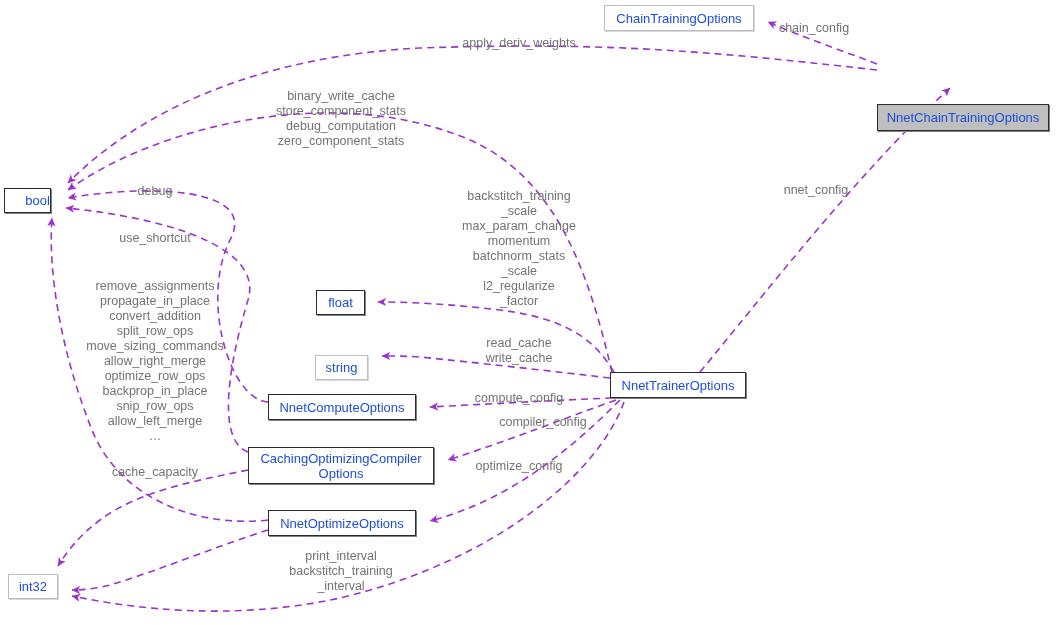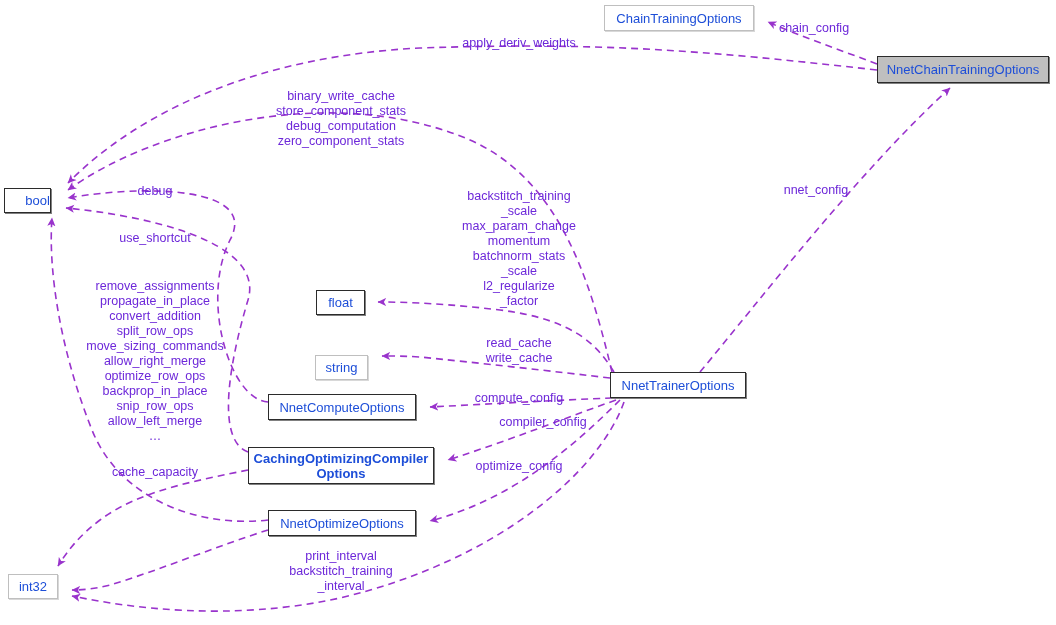--- a/index.html
+++ b/index.html
@@ -42,26 +42,27 @@
     box-shadow: 1px 1px 0 0 #808080;
   }
   .node.light {
     border: 1px solid #bfbfbf;
     box-shadow: 1px 1px 0 0 #d8d8d8;
   }
   .node.highlight {
     background: #bfbfbf;
     border: 1.5px solid #2b2b2b;
     box-shadow: 1px 1px 0 0 #808080;
+    margin-top: 48px;
   }
   .edge-label {
     position: absolute;
     font-size: 12.5px;
     line-height: 15px;
-    color: #6d28d9;
+    color: #737373;
     white-space: pre-line;
     text-align: center;
     transform: translateX(-50%);
   }
 </style>
 </head>
 <body>
 
 <div id="canvas">
 
@@ -110,21 +111,21 @@
   <div class="node highlight" style="left:877px; top:56px; width:172px; height:27px;">NnetChainTrainingOptions</div>
 
   <div class="node dark" style="left:4px; top:188px; width:47px; height:25px;padding-left:20px;">bool</div>
 
   <div class="node dark" style="left:316px; top:290px; width:49px; height:25px;">float</div>
 
   <div class="node light" style="left:315px; top:343px; width:53px; height:25px;margin-top:12px;">string</div>
 
   <div class="node dark" style="left:268px; top:394px; width:148px; height:26px;">NnetComputeOptions</div>
 
-  <div class="node dark" style="left:248px; top:447px; width:186px; height:37px;font-weight:bold;">CachingOptimizingCompiler
+  <div class="node dark" style="left:248px; top:447px; width:186px; height:37px;">CachingOptimizingCompiler
 Options</div>
 
   <div class="node dark" style="left:268px; top:510px; width:148px; height:26px;">NnetOptimizeOptions</div>
 
   <div class="node dark" style="left:610px; top:372px; width:136px; height:26px;">NnetTrainerOptions</div>
 
   <div class="node light" style="left:8px; top:574px; width:50px; height:25px;">int32</div>
 
   <div class="edge-label" style="left:519px; top:36px;">apply_deriv_weights</div>
 

